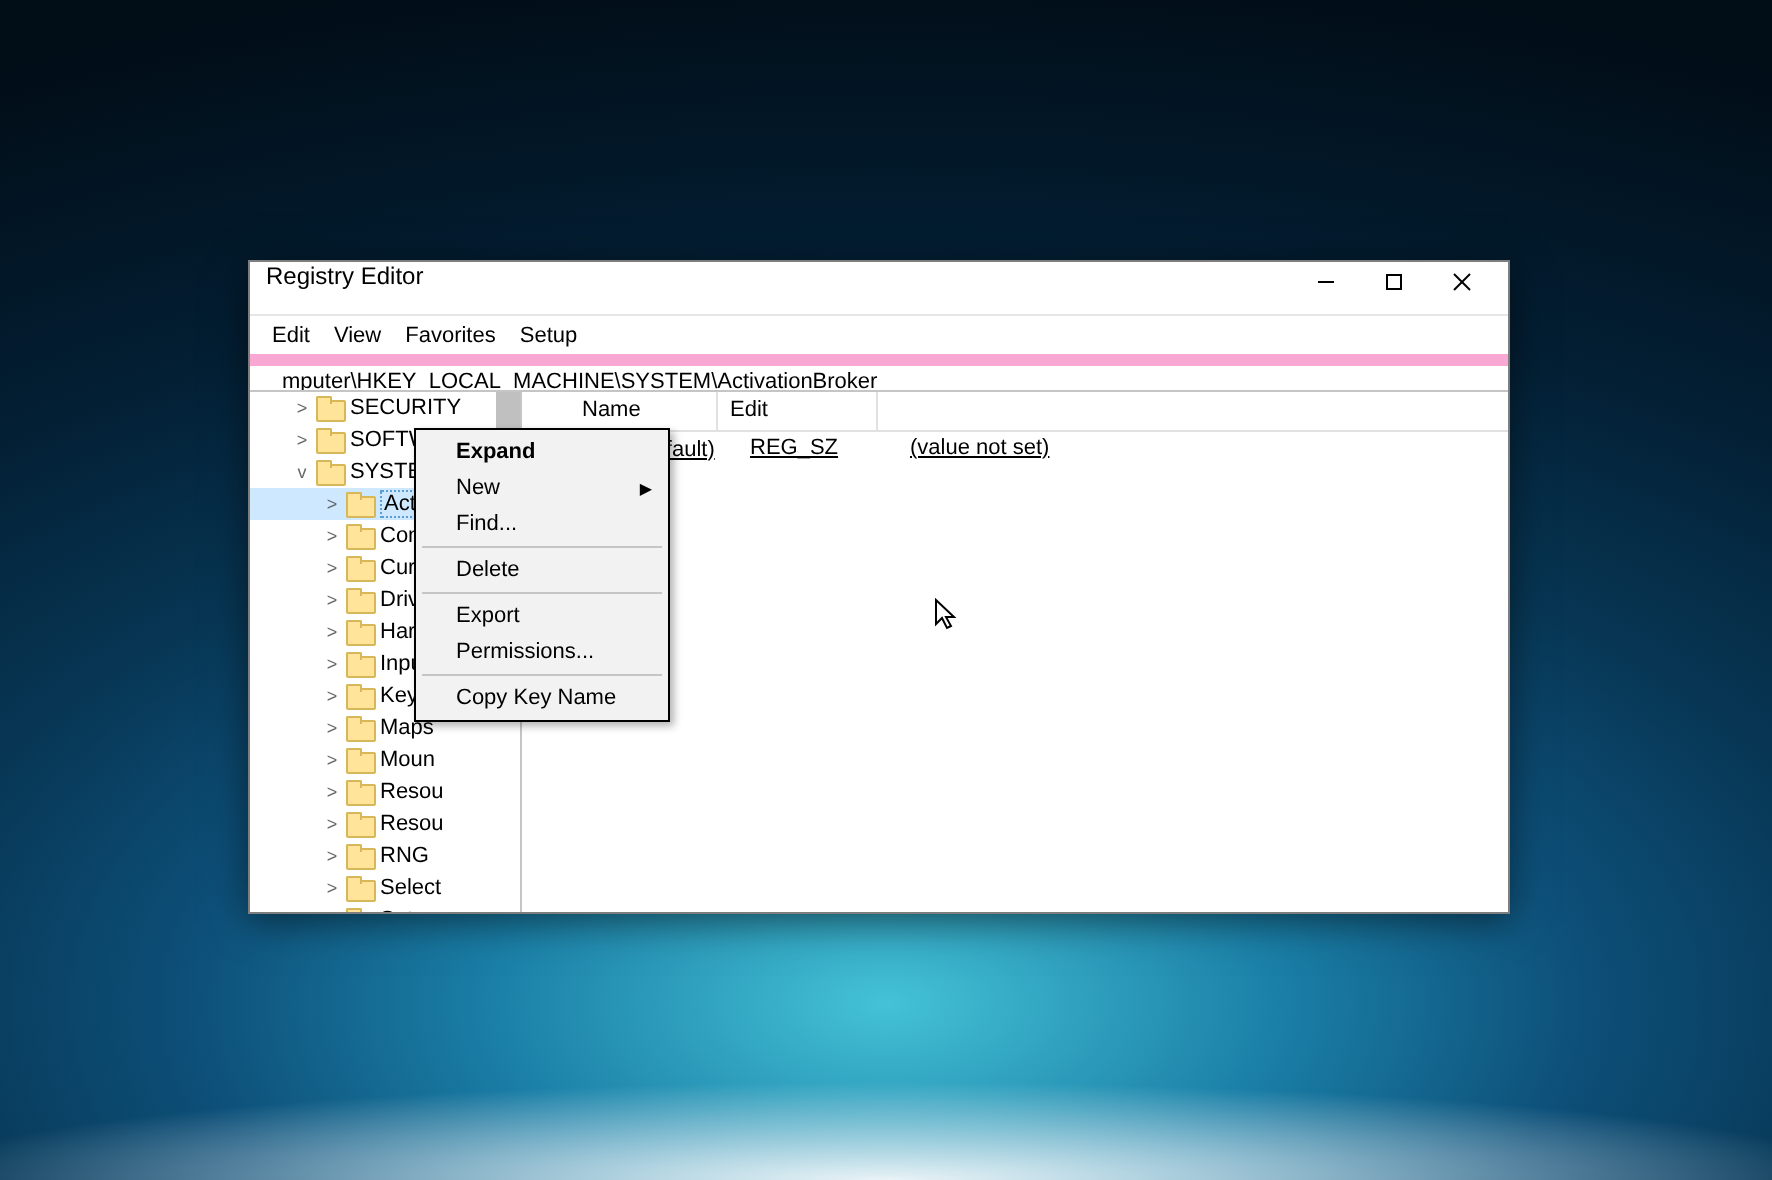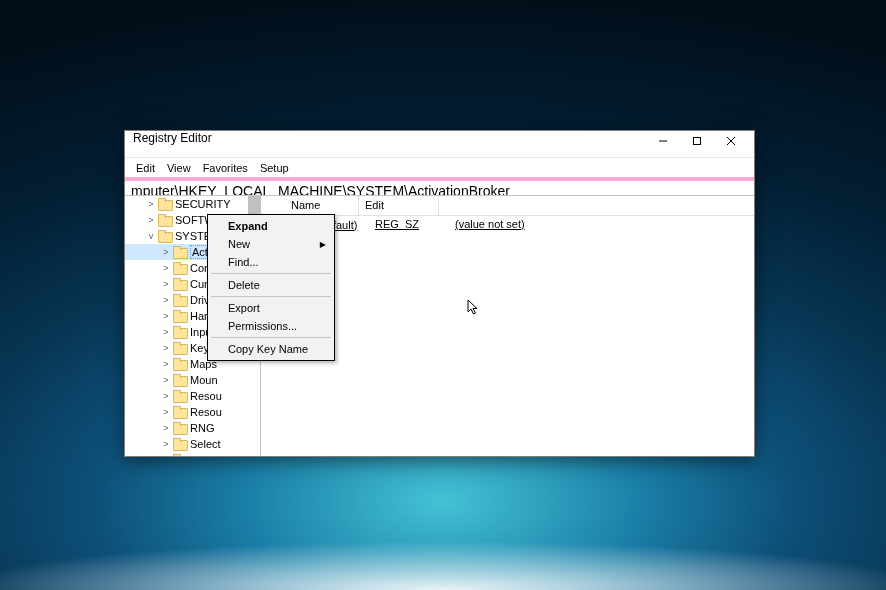--- a/index.html
+++ b/index.html
@@ -23,22 +23,22 @@
     font-size: 11px; color: #000;
   }
   .titlebar { display:flex; align-items:flex-start; height:26px; padding:0 6px; }
   .titlebar .title { flex:1; padding-left:2px; font-size:12px; }
   .winbtn { width:34px; height:20px; display:flex; align-items:center; justify-content:center; }
   .winbtn svg { width:10px; height:10px; }
 
   .menubar { display:flex; align-items:center; gap:2px; height:20px; padding:0 6px; border-top:1px solid #e6e6e6; }
   .menubar span { padding:2px 5px; font-size:11px; }
 
-  .addrbar { height:19px; border-top:4px solid #f9a8d4; border-bottom:1px solid #c5c5c5;
-             padding:2px 6px; font-size:14px; color:#000; white-space:nowrap; overflow:hidden; }
+  .addrbar { height:19px; border-top:6px solid #f9a8d4; border-bottom:1px solid #c5c5c5;
+             padding:2px 16px; font-size:11px; color:#000; white-space:nowrap; overflow:hidden; }
 
   .panes { flex:1; display:flex; overflow:hidden; }
   .tree { width:136px; border-right:1px solid #c5c5c5; position:relative; overflow:hidden; }
   .tree-inner { position:absolute; left:-2px; top:0; right:0; padding-right:10px; }
   .tree .scrollbar-thumb { position:absolute; right:0; top:0; width:12px; height:30px; background:#c0c0c0; }
 
   .node { display:flex; align-items:center; height:16px; white-space:nowrap; font-size:11px; }
   .exp { width:14px; text-align:center; color:#666; font-size:9px; user-select:none; }
 
   .folder-icon { width:14px; height:12px; display:inline-block; position:relative; margin-right:3px; flex-shrink:0; }

